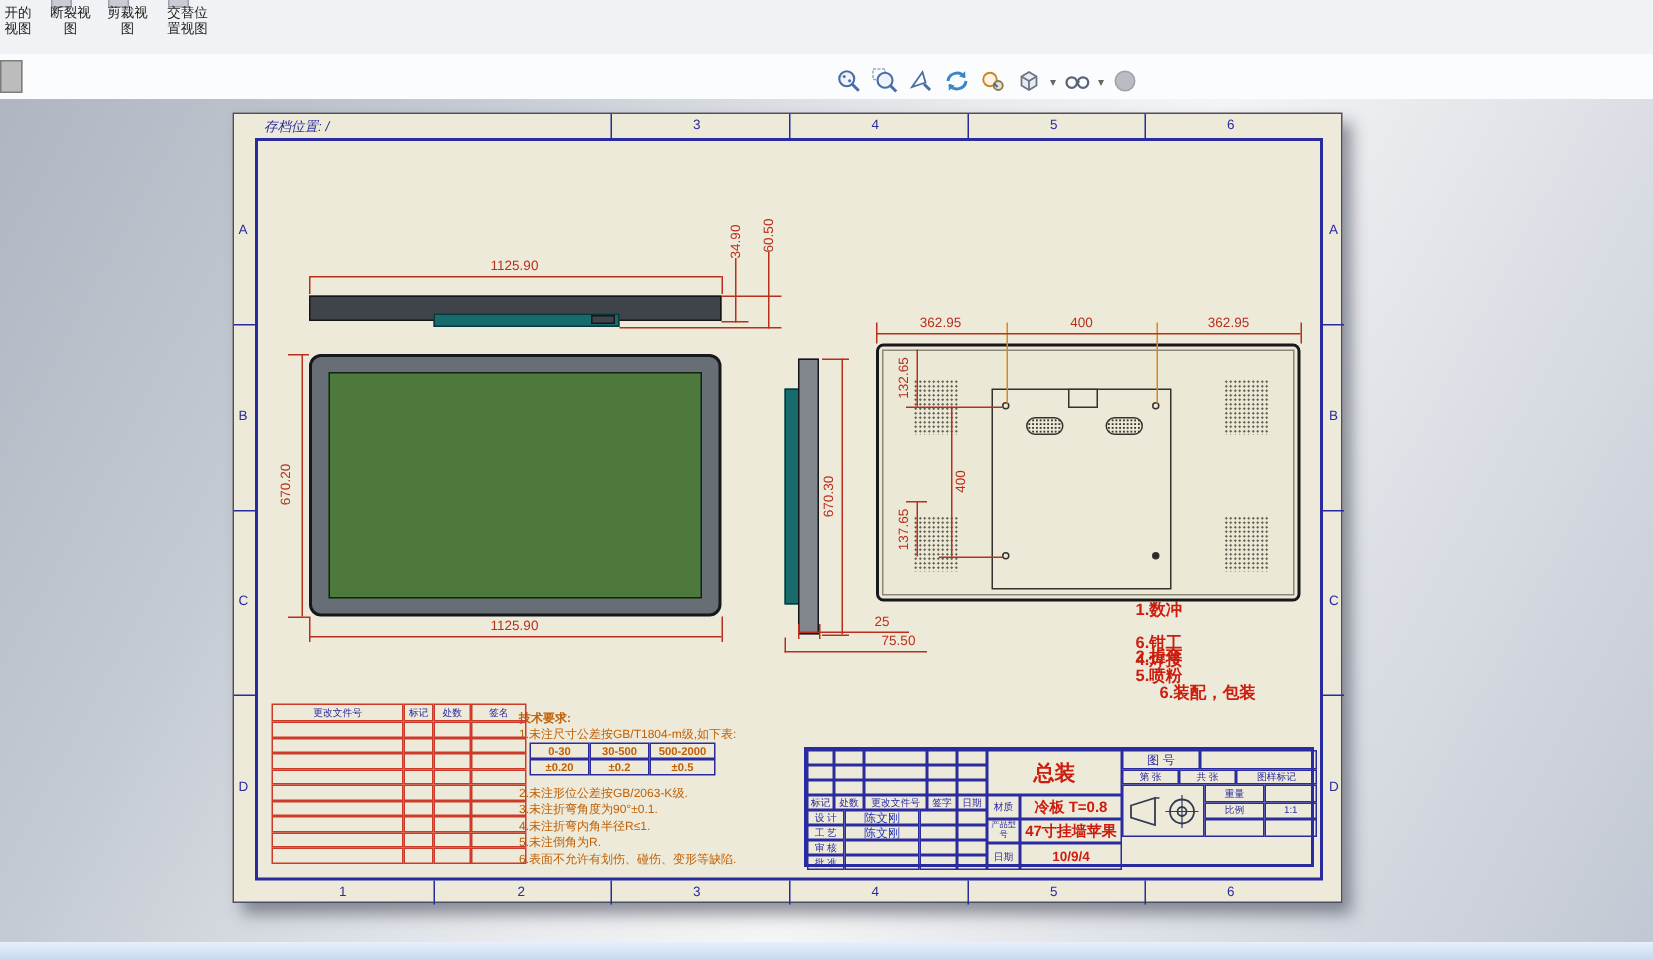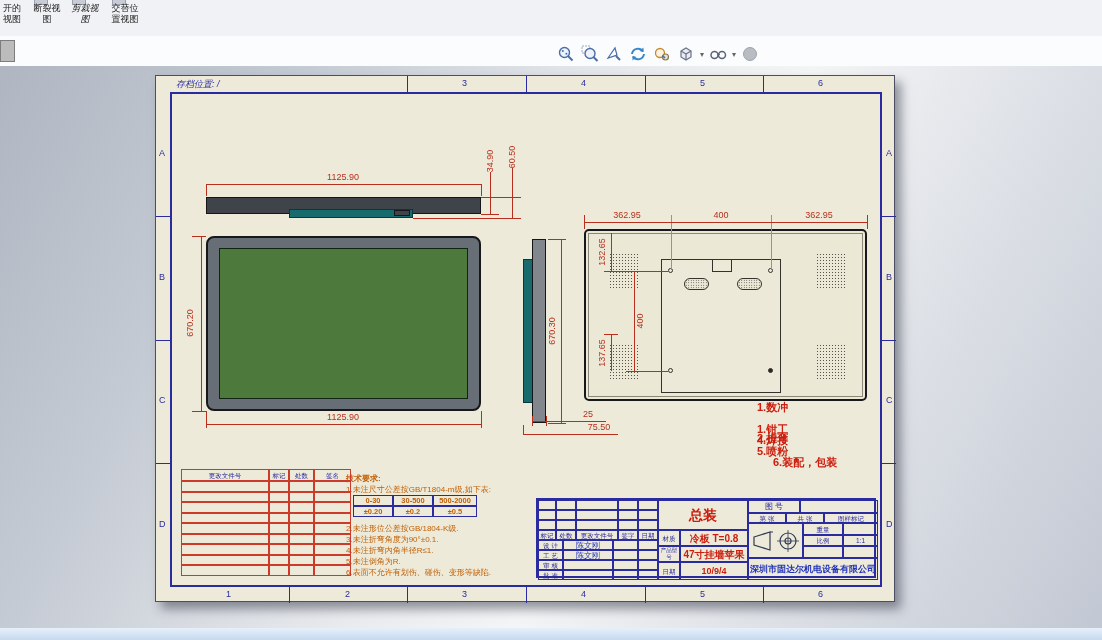--- a/index.html
+++ b/index.html
@@ -64,21 +64,21 @@
 </style>
 </head>
 <body>
 
 <div class="topbar">
   <span class="icon-frag" style="left:34px;"></span>
   <span class="icon-frag" style="left:72px;"></span>
   <span class="icon-frag" style="left:112px;"></span>
   <div class="tlabel" style="left:-6px;width:36px;"><span>开的</span><br><span>视图</span></div>
   <div class="tlabel" style="left:28px;width:38px;"><span>断裂视</span><br><span>图</span></div>
-  <div class="tlabel" style="left:66px;width:38px;font-style:italic;"><span>剪裁视</span><br><span>图</span></div>
+  <div class="tlabel" style="left:66px;width:38px;"><span>剪裁视</span><br><span>图</span></div>
   <div class="tlabel" style="left:104px;width:42px;"><span>交替位</span><br><span>置视图</span></div>
 </div>
 
 <div class="toolbar2"></div>
 <div class="vicons">
   <span class="vicon">
     <svg width="18" height="18">
         <circle cx="7.5" cy="7.5" r="5" fill="#eef3fa" stroke="#4a6da8" stroke-width="1.4"></circle>
         <circle cx="5.8" cy="6" r="1" fill="#4a6da8"></circle>
         <circle cx="9.4" cy="8.8" r="1" fill="#4a6da8"></circle>
@@ -248,36 +248,36 @@
   <div class="dimt vdim" style="left:424px;top:171px;">132.65</div>
   <div class="rl" style="left:478px;top:195px;width:1px;height:100px;"></div>
   <div class="rl" style="left:470px;top:295px;width:42px;height:1px;"></div>
   <div class="dimt vdim" style="left:462px;top:240px;">400</div>
   <div class="rl" style="left:455px;top:258px;width:1px;height:37px;"></div>
   <div class="rl" style="left:448px;top:258px;width:14px;height:1px;"></div>
   <div class="dimt vdim" style="left:424px;top:272px;">137.65</div>
 
   <div class="note-red" style="left:601px;top:326px;">1.数冲</div>
   <div class="note-red" style="left:601px;top:357px;">2.折弯</div>
-  <div class="note-red" style="left:601px;top:348px;">1.钳工</div>
+  <div class="note-red" style="left:601px;top:348px;">6.钳工</div>
   <div class="note-red" style="left:601px;top:359px;">4.焊接</div>
   <div class="note-red" style="left:601px;top:370px;">5.喷粉</div>
   <div class="note-red" style="left:601px;top:381px;padding-left:16px;">6.装配，包装</div>
 
   <div class="tech" style="left:190px;top:397px;font-weight:bold;">技术要求:</div>
   <div class="tech" style="left:190px;top:408px;">1.未注尺寸公差按GB/T1804-m级,如下表:</div>
   <div class="toltable" style="left:197px;top:419px;">
     <div>0-30</div>
     <div>30-500</div>
     <div>500-2000</div>
     <div>±0.20</div>
     <div>±0.2</div>
     <div>±0.5</div>
   </div>
-  <div class="tech" style="left:190px;top:447px;">2.未注形位公差按GB/1804-K级.</div>
+  <div class="tech" style="left:190px;top:447px;">2.未注形位公差按GB/2063-K级.</div>
   <div class="tech" style="left:190px;top:458px;">3.未注折弯角度为90°±0.1.</div>
   <div class="tech" style="left:190px;top:469px;">4.未注折弯内角半径R≤1.</div>
   <div class="tech" style="left:190px;top:480px;">5.未注倒角为R.</div>
   <div class="tech" style="left:190px;top:491px;">6.表面不允许有划伤、碰伤、变形等缺陷.</div>
 
   <div class="revtable" style="left:25px;top:393px;">
     <div>更改文件号</div>
     <div>标记</div>
     <div>处数</div>
     <div>签名</div>
@@ -382,15 +382,14 @@
         <line x1="26" y1="14" x2="48" y2="14" stroke="#333a55" stroke-width="0.8"></line>
         <line x1="37" y1="3" x2="37" y2="25" stroke="#333a55" stroke-width="0.8"></line>
       </svg>
     </div>
     <div class="bl" style="left:265px;top:23px;width:40px;height:12px;">重量</div>
     <div class="bl" style="left:305px;top:23px;width:35px;height:12px;"></div>
     <div class="bl" style="left:265px;top:35px;width:40px;height:11px;">比例</div>
     <div class="bl" style="left:305px;top:35px;width:35px;height:11px;">1:1</div>
     <div class="bl" style="left:265px;top:46px;width:40px;height:12px;"></div>
     <div class="bl" style="left:305px;top:46px;width:35px;height:12px;"></div>
-    <div class="bl bluev" style="left:210px;top:58px;width:130px;height:22px;font-size:9px;font-weight:bold;">深圳市固达尔机电设备有限公司</div>
   </div>
 </div>
 
 </body></html>

